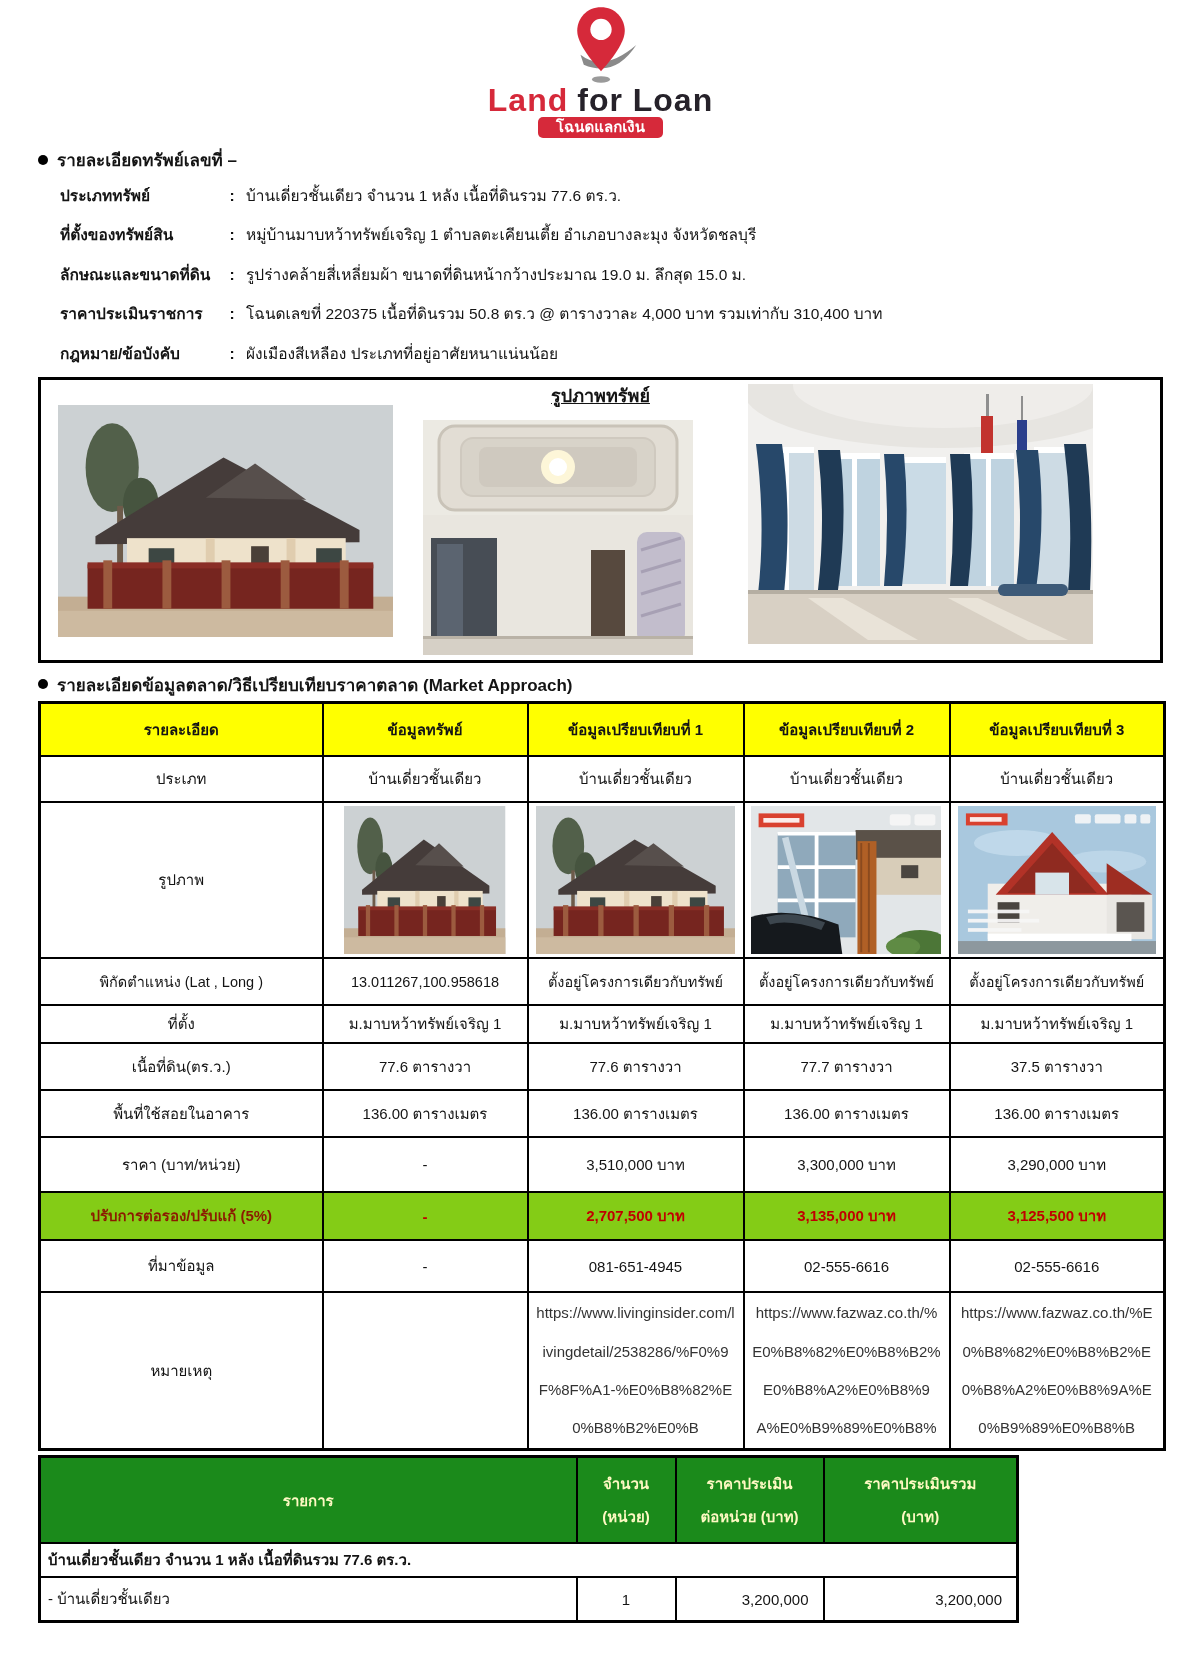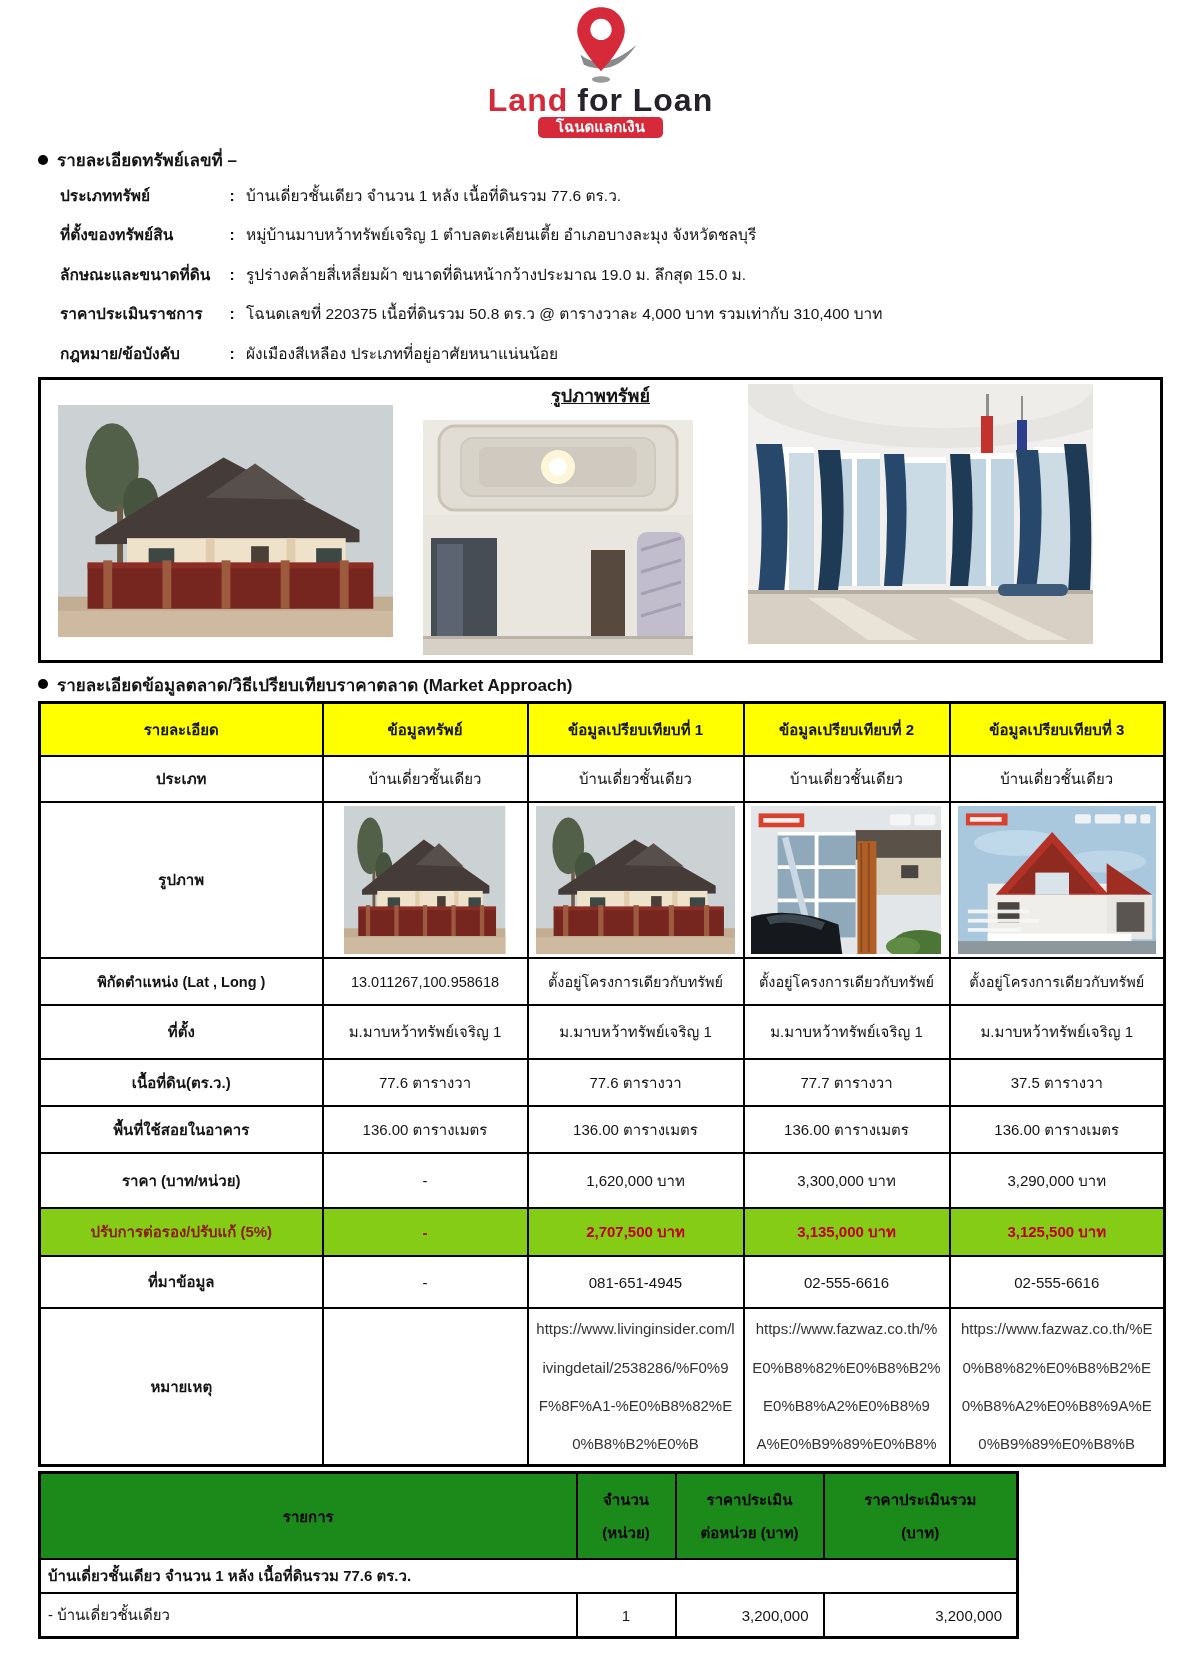--- a/index.html
+++ b/index.html
@@ -39,40 +39,40 @@
 .photo-int1 { left:382px; top:40px; width:270px; height:235px; }
 .photo-int2 { left:707px; top:4px;  width:345px; height:260px; }
 
 
 .market-table { border-collapse:collapse; table-layout:fixed; width:1125px; margin-top:3px; border:3px solid #000; }
 .market-table th, .market-table td {
   border:2px solid #000; text-align:center; vertical-align:middle;
   font-size:15px; padding:2px 4px; overflow:hidden;
 }
 .market-table th { background:#ffff00; height:54px; font-weight:700; }
-.lblcell { font-weight:700; }
+.lblcell { font-weight:400; }
 .row-type td { height:46px; }
 .row-photo td { height:130px; padding:3px; }
 .row-coord td { height:47px; font-size:14.5px; }
-.row-loc td { height:54px; }
+.row-loc td { height:38px; }
 .row-land td { height:47px; }
 .row-bld td { height:47px; }
 .row-price td { height:55px; }
 .row-adjust td { height:48px; background:#84cc16; color:#c00000; font-weight:700; }
 .row-adjust td.lblcell { color:#8b1a00; }
 .row-src td { height:52px; }
 .row-note td { height:70px; }
 .note-cell { font-size:8px; line-height:2.55; word-break:break-all; color:#333; padding:1px 7px !important; font-weight:400; }
 .thumb { display:block; margin:0 auto; width:96%; height:148px; }
 .thumb-narrow { width:82%; }
 
 
 .summary-table { border-collapse:collapse; table-layout:fixed; width:978px; margin-top:4px; border:3px solid #000; }
 .summary-table th, .summary-table td { border:2px solid #000; font-size:15px; padding:2px 7px; vertical-align:middle; }
-.sum-head th { background:#1b8a1b; height:86px; text-align:center; font-weight:700; color:#000000; line-height:2.2; }
+.sum-head th { background:#1b8a1b; height:86px; text-align:center; font-weight:700; color:#fef9c3; line-height:2.2; }
 .sum-group td { height:34px; font-weight:700; text-align:left; }
 .sum-item td { height:45px; }
 .sum-item .name { text-align:left; }
 .sum-item .qty { text-align:center; }
 .sum-item .money { text-align:right; padding-right:14px; }
 </style>
 </head>
 <body>
 
 <svg width="0" height="0" style="position:absolute" aria-hidden="true">
@@ -321,21 +321,21 @@
     <tr class="row-bld">
       <td class="lblcell">พื้นที่ใช้สอยในอาคาร</td>
       <td>136.00 ตารางเมตร</td>
       <td>136.00 ตารางเมตร</td>
       <td>136.00 ตารางเมตร</td>
       <td>136.00 ตารางเมตร</td>
     </tr>
     <tr class="row-price">
       <td class="lblcell">ราคา (บาท/หน่วย)</td>
       <td>-</td>
-      <td>1,620,000 บาท</td>
+      <td>3,510,000 บาท</td>
       <td>3,300,000 บาท</td>
       <td>3,290,000 บาท</td>
     </tr>
     <tr class="row-adjust">
       <td class="lblcell">ปรับการต่อรอง/ปรับแก้ (5%)</td>
       <td>-</td>
       <td>2,707,500 บาท</td>
       <td>3,135,000 บาท</td>
       <td>3,125,500 บาท</td>
     </tr>

